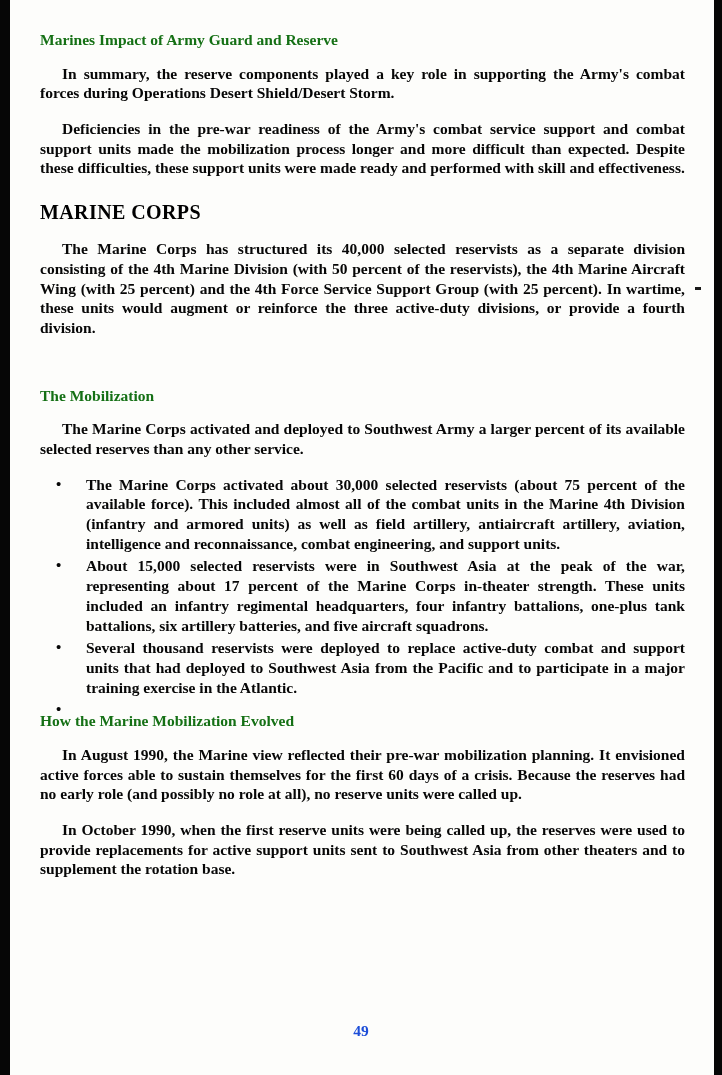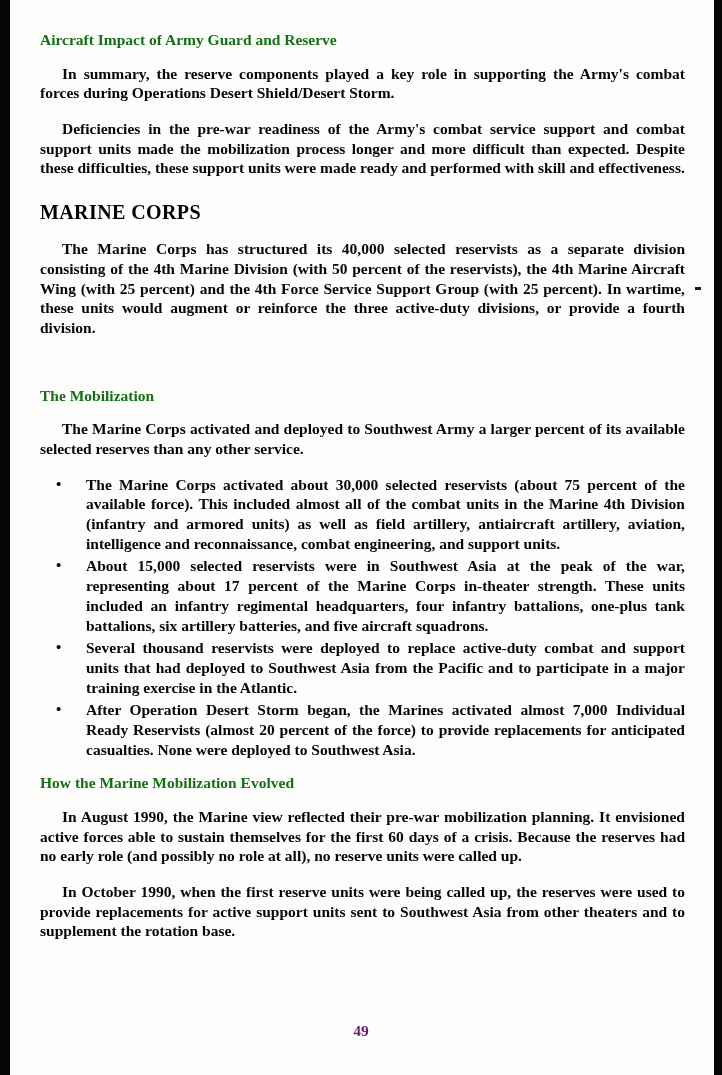--- a/index.html
+++ b/index.html
@@ -72,37 +72,37 @@
     position: absolute;
     left: 16px;
     top: 0;
     font-size: 15px;
   }
   .page-number {
     position: absolute;
     left: 0; right: 0;
     top: 1022px;
     text-align: center;
-    color: #701a75;
+    color: #1d4ed8;
     font-weight: 700;
     font-size: 15.5px;
   }
 </style>
 </head>
 <body>
 
 <div>
 
   <div class="scan-bar-left"></div>
   <div class="scan-bar-right"></div>
   <div class="scan-mark"></div>
 
   <div class="content">
 
-    <h2 class="h-green">Aircraft Impact of Army Guard and Reserve</h2>
+    <h2 class="h-green">Marines Impact of Army Guard and Reserve</h2>
 
     <p class="para">In summary, the reserve components played a key role in supporting the Army's combat forces during Operations Desert Shield/Desert Storm.</p>
 
     <p class="para gap-after">Deficiencies in the pre-war readiness of the Army's combat service support and combat support units made the mobilization process longer and more difficult than expected. Despite these difficulties, these support units were made ready and performed with skill and effectiveness.</p>
 
     <h1 class="h-red">MARINE CORPS</h1>
 
     <p class="para big-gap-after">The Marine Corps has structured its 40,000 selected reservists as a separate division consisting of the 4th Marine Division (with 50 percent of the reservists), the 4th Marine Aircraft Wing (with 25 percent) and the 4th Force Service Support Group (with 25 percent). In wartime, these units would augment or reinforce the three active-duty divisions, or provide a fourth division.</p>
 
     <h2 class="h-green">The Mobilization</h2>
@@ -117,21 +117,20 @@
       <li>
         <span class="dot">•</span>
         <span>About 15,000 selected reservists were in Southwest Asia at the peak of the war, representing about 17 percent of the Marine Corps in-theater strength. These units included an infantry regimental headquarters, four infantry battalions, one-plus tank battalions, six artillery batteries, and five aircraft squadrons.</span>
       </li>
       <li>
         <span class="dot">•</span>
         <span>Several thousand reservists were deployed to replace active-duty combat and support units that had deployed to Southwest Asia from the Pacific and to participate in a major training exercise in the Atlantic.</span>
       </li>
       <li>
         <span class="dot">•</span>
-        <span>After Operation Desert Storm began, the Marines activated almost 7,000 Individual Ready Reservists (almost 20 percent of the force) to provide replacements for anticipated casualties. None were deployed to Southwest Asia.</span>
       </li>
     </ul>
 
     <h2 class="h-green">How the Marine Mobilization Evolved</h2>
 
     <p class="para">In August 1990, the Marine view reflected their pre-war mobilization planning. It envisioned active forces able to sustain themselves for the first 60 days of a crisis. Because the reserves had no early role (and possibly no role at all), no reserve units were called up.</p>
 
     <p class="para">In October 1990, when the first reserve units were being called up, the reserves were used to provide replacements for active support units sent to Southwest Asia from other theaters and to supplement the rotation base.</p>
 
   </div>

